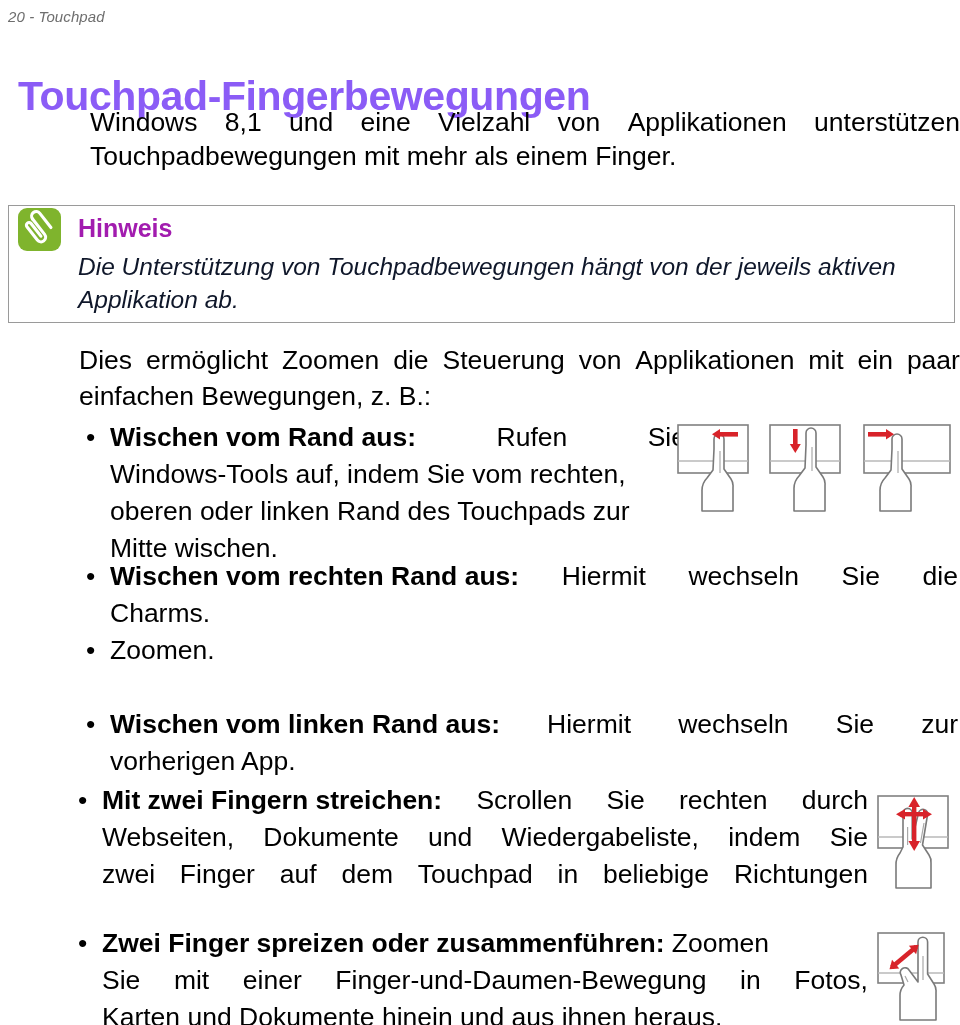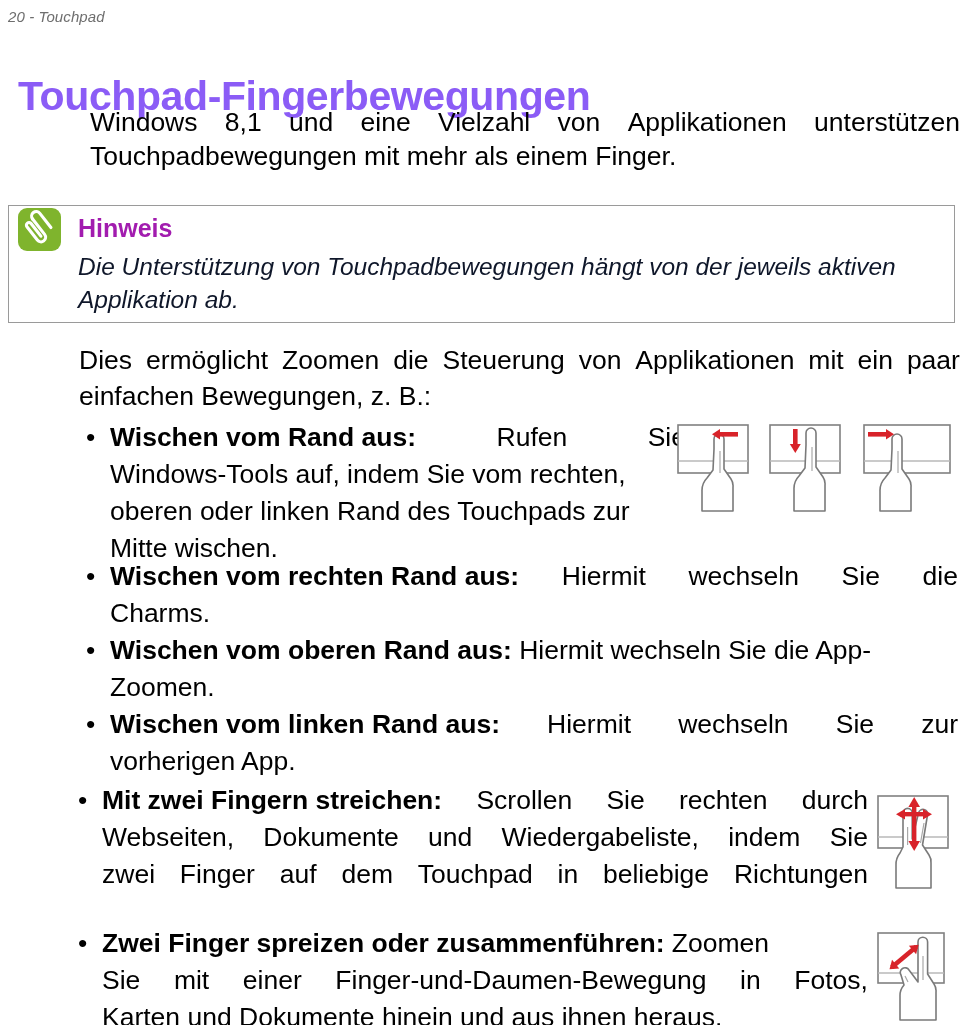--- a/index.html
+++ b/index.html
@@ -250,21 +250,20 @@
             <span>wechseln</span>
             <span>Sie</span>
             <span>die</span>
           </span>
           <span class="ln"><span>Charms.</span></span>
         </span>
       </div>
       <div class="bullet" id="bullet-oben">
         <span class="dot">•</span>
         <span class="btext">
-          <span class="ln"><b>Wischen vom oberen Rand aus:</b><span> Hiermit wechseln Sie die App-</span></span>
           <span class="ln"><span>Zoomen.</span></span>
         </span>
       </div>
       <div class="bullet" id="bullet-links">
         <span class="dot">•</span>
         <span class="btext">
           <span class="ln just">
             <b>Wischen vom linken Rand aus:</b>
             <span>Hiermit</span>
             <span>wechseln</span>

